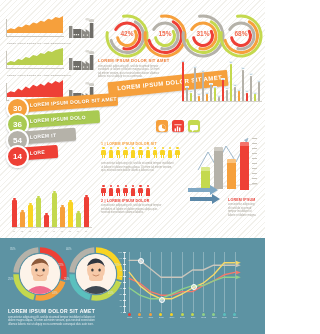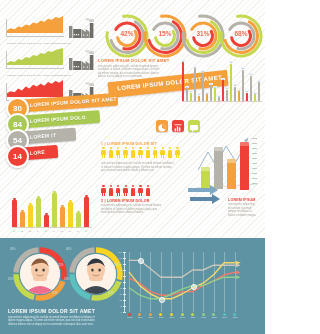--- a/index.html
+++ b/index.html
@@ -235,21 +235,21 @@
       <div class="ribbon" style="left: 14px; top: 100px; width: 104px; background: rgb(246, 160, 60); transform: rotate(-4deg); transform-origin: left center;">
         <span>LOREM IPSUM DOLOR SIT AMET</span>
       </div>
       <div class="numcircle" style="left: 6px; top: 97px; background: rgb(246, 160, 60);">
         <b>30</b>
       </div>
       <div class="ribbon" style="left: 14px; top: 116px; width: 86px; background: rgb(169, 202, 82); transform: rotate(-4deg); transform-origin: left center;">
         <span>LOREM IPSUM DOLO</span>
       </div>
       <div class="numcircle" style="left: 6px; top: 113px; background: rgb(169, 202, 82);">
-        <b>84</b>
+        <b>36</b>
       </div>
       <div class="ribbon" style="left: 14px; top: 132px; width: 62px; background: rgb(181, 178, 169); transform: rotate(-4deg); transform-origin: left center;">
         <span>LOREM IT</span>
       </div>
       <div class="numcircle" style="left: 6px; top: 129px; background: rgb(181, 178, 169);">
         <b>54</b>
       </div>
       <div class="ribbon" style="left: 14px; top: 148px; width: 44px; background: rgb(238, 64, 54); transform: rotate(-4deg); transform-origin: left center;">
         <span>LORE</span>
       </div>

